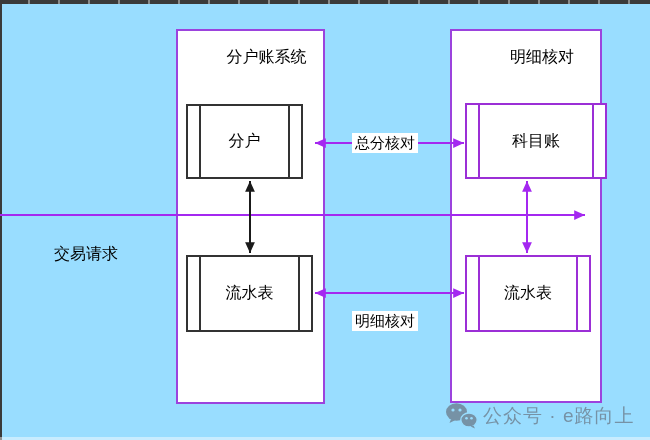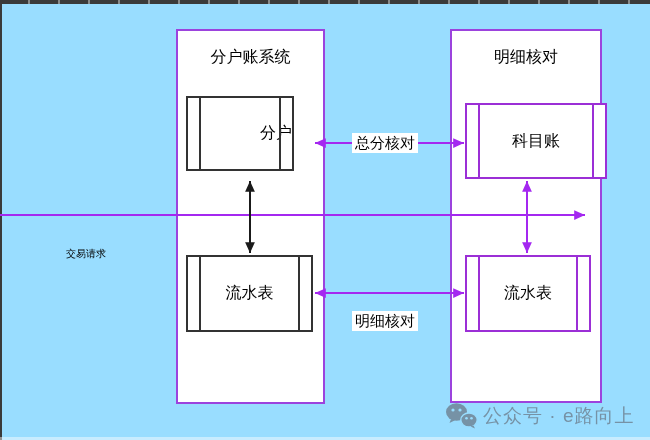--- a/index.html
+++ b/index.html
@@ -22,53 +22,53 @@
     position:absolute;left:0;bottom:0;width:650px;height:3px;
     background:rgba(255,255,255,.45);
   }
   .container{
     position:absolute;box-sizing:border-box;background:#ffffff;
     border:2px solid var(--container-border,#9c43dd);
   }
   .container.left{left:176px;top:29px;width:149px;height:375px;}
   .container.right{left:450px;top:29px;width:152px;height:374px;}
   .container-title{
-    position:absolute;top:16px;left:0;width:100%;text-align:center;
+    position:absolute;top:16px;left:16px;width:100%;text-align:center;
     font-size:16px;color:var(--label-text,#000);white-space:nowrap;
   }
   
   .tablebox{
     position:absolute;box-sizing:border-box;background:#fff;
     display:flex;align-items:center;justify-content:center;
   }
   .tablebox.black{border:2px solid var(--black-box-border,#333);}
   .tablebox.purple{border:2px solid var(--purple-box-border,#9b2fd6);}
   .tablebox .bar{position:absolute;top:0;bottom:0;width:2px;}
   .tablebox.black .bar{background:var(--black-box-border,#333);}
   .tablebox.purple .bar{background:var(--purple-box-border,#9b2fd6);}
   .tablebox .bar.l{left:11px;}
   .tablebox .bar.r{right:11px;}
   .box-label{font-size:16px;color:var(--label-text,#000);white-space:nowrap;}
-  #box-subaccount{left:186px;top:96px;width:108px;height:75px;justify-content:flex-end;}
+  #box-subaccount{left:186px;top:104px;width:117px;height:75px;}
   #box-flow-left{left:186px;top:255px;width:127px;height:77px;}
   #box-subject{left:465px;top:103px;width:142px;height:76px;}
   #box-flow-right{left:465px;top:255px;width:126px;height:77px;}
   .edges{position:absolute;left:0;top:0;width:650px;height:440px;pointer-events:none;}
   .stroke-p{stroke:var(--arrow-purple,#a428f0);stroke-width:2;}
   .stroke-k{stroke:var(--arrow-black,#1a1a1a);stroke-width:2;}
   .fill-p{fill:var(--arrow-purple,#a428f0);}
   .fill-k{fill:var(--arrow-black,#1a1a1a);}
   .edge-label{
     position:absolute;transform:translate(-50%,-50%);
     background:#ffffff;padding:1px 3px;font-size:15px;color:var(--label-text,#000);
     white-space:nowrap;line-height:18px;
   }
   .free-label{
     position:absolute;transform:translate(-50%,-50%);
-    font-size:10px;color:var(--label-text,#000);white-space:nowrap;
+    font-size:16px;color:var(--label-text,#000);white-space:nowrap;
   }
   .watermark{
     position:absolute;left:445px;top:402px;display:flex;align-items:center;gap:5px;
     opacity:.8;
   }
   .watermark-text{
     font-size:19px;color:var(--watermark-gray,#6e8090);letter-spacing:1px;white-space:nowrap;
   }
 </style>
 </head>

